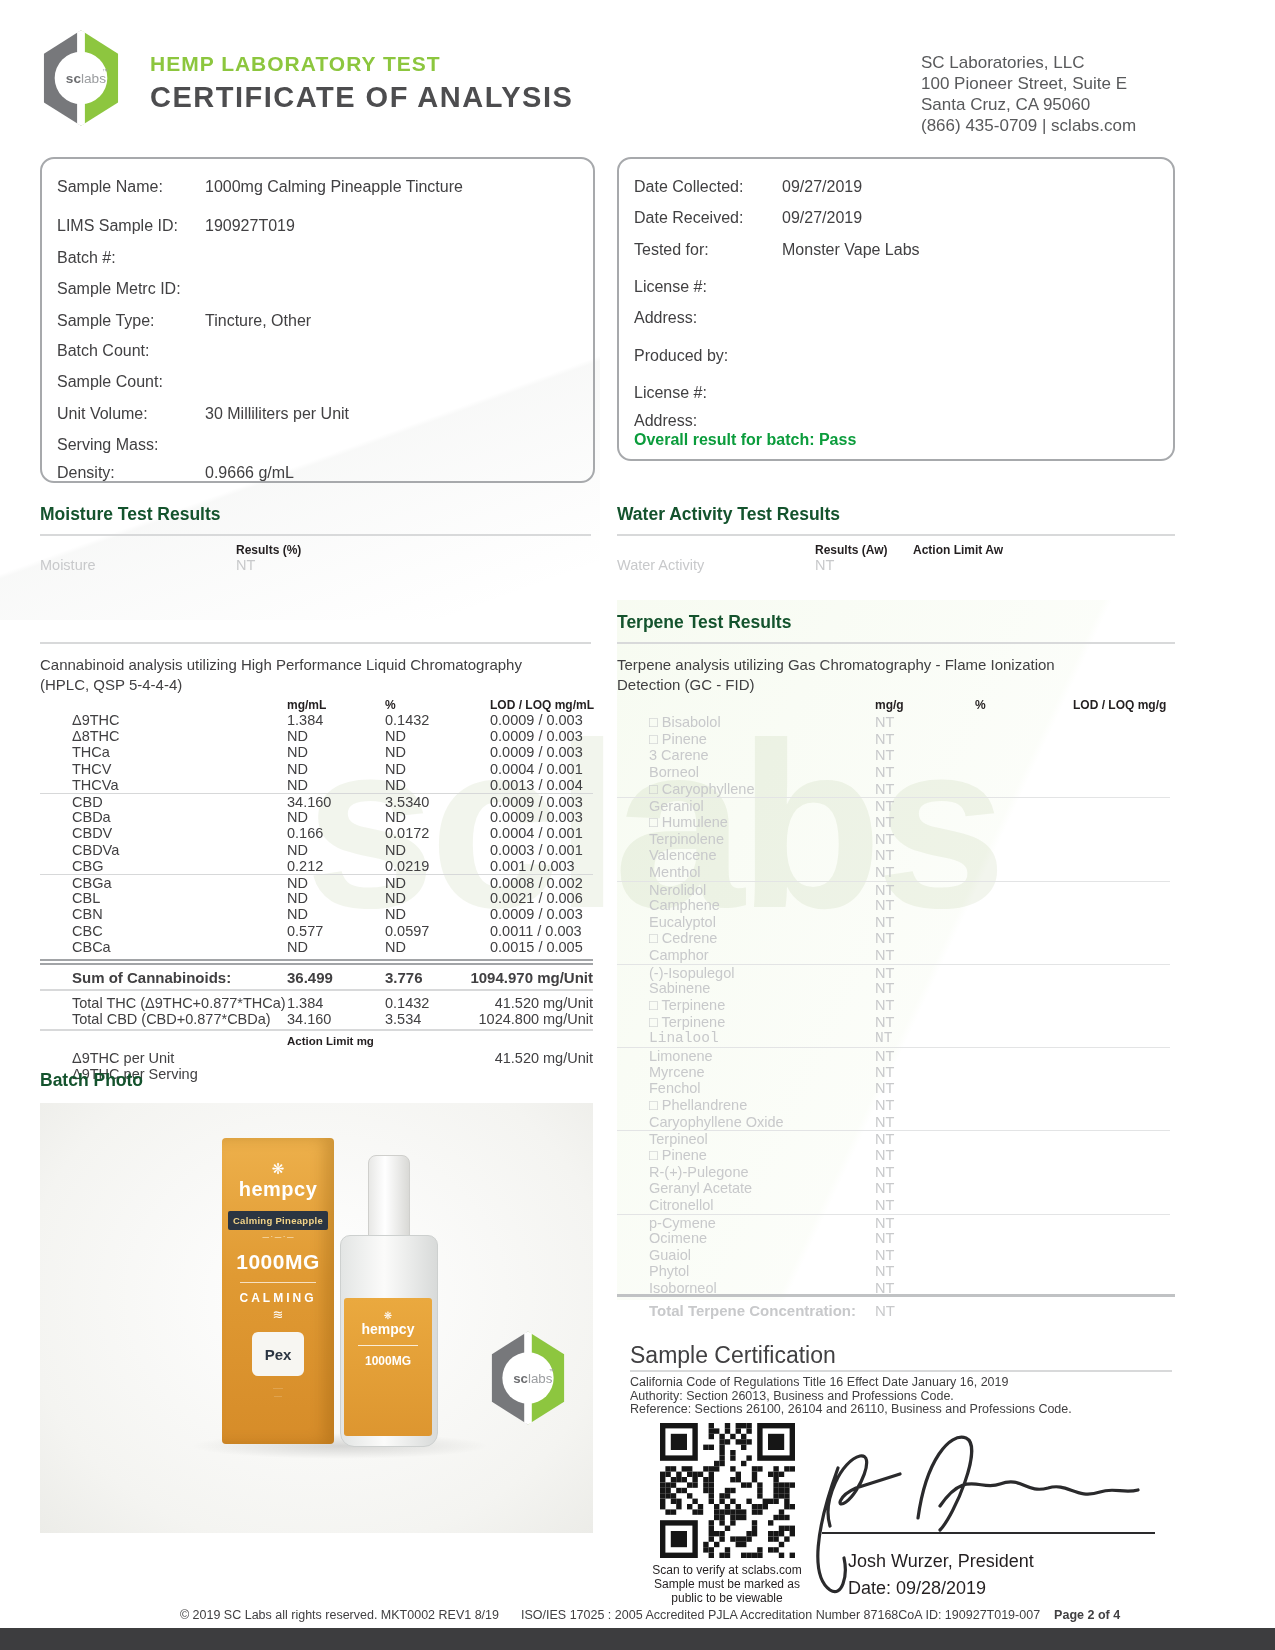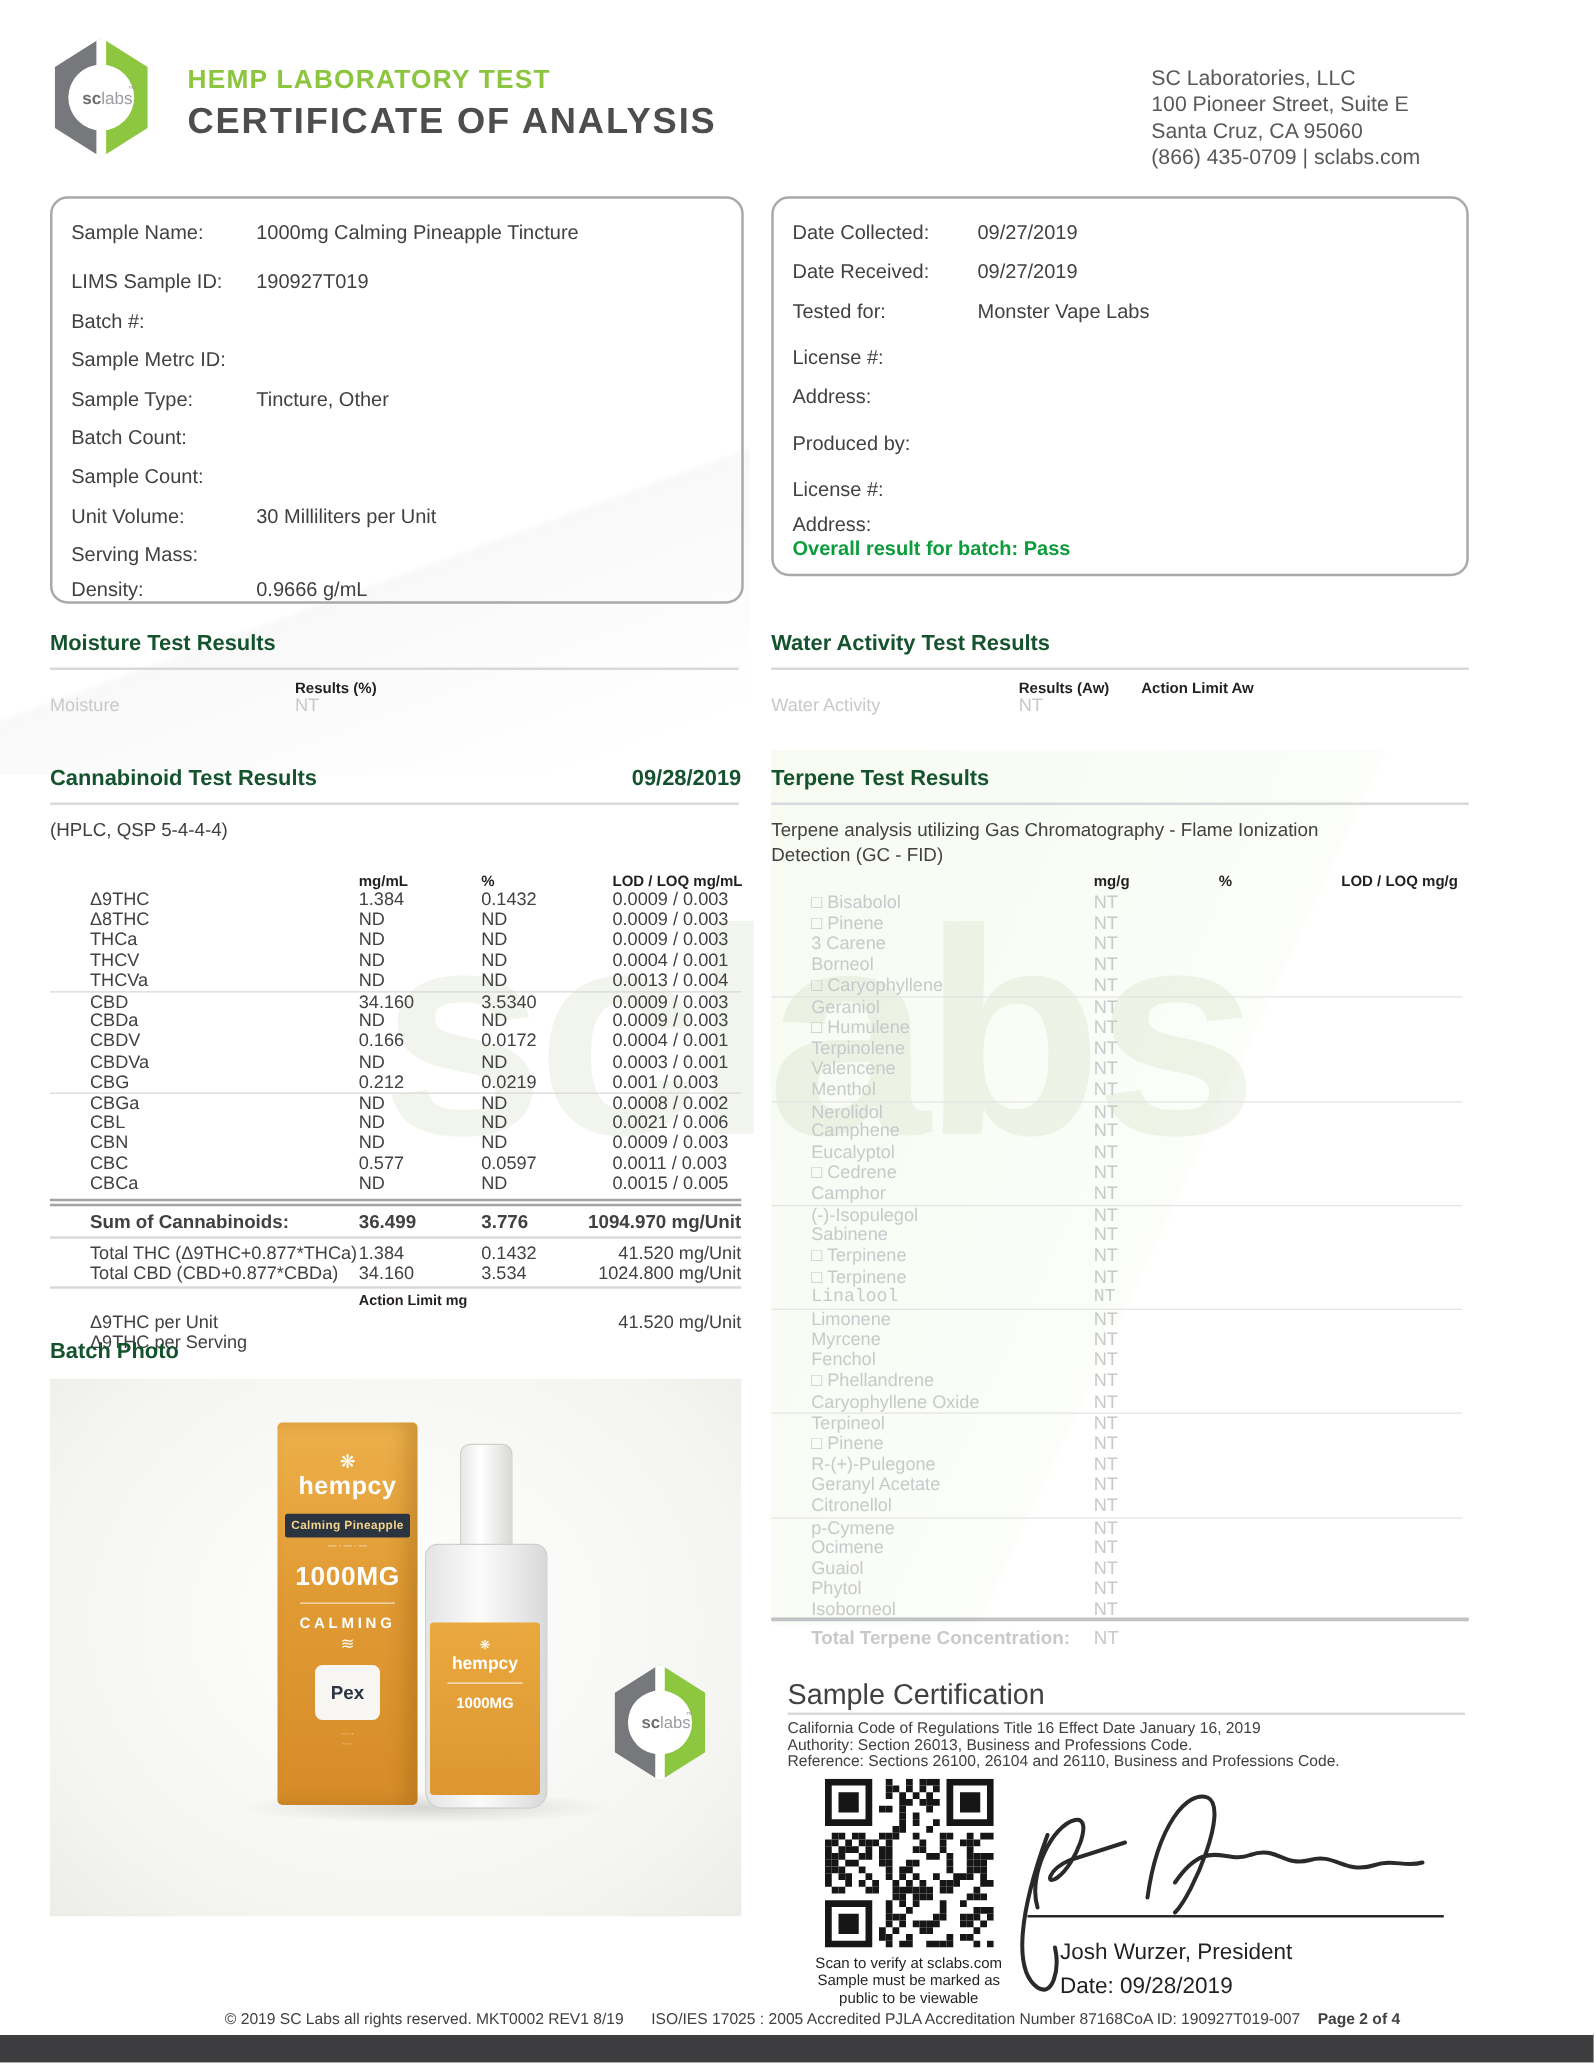--- a/index.html
+++ b/index.html
@@ -160,26 +160,23 @@
   <div class="small-row gray z" style="left:40px;top:557px;">Moisture</div>
   <div class="small-row gray z" style="left:236px;top:557px;">NT</div>
 
   <div class="sec-h z" style="left:617px;top:504px;">Water Activity Test Results</div>
   <div class="rule z" style="left:617px;top:534px;width:558px;"></div>
   <div class="colhead z" style="left:815px;top:543px;">Results (Aw)</div>
   <div class="colhead z" style="left:913px;top:543px;">Action Limit Aw</div>
   <div class="small-row gray z" style="left:617px;top:557px;">Water Activity</div>
   <div class="small-row gray z" style="left:815px;top:557px;">NT</div>
 
-  <div class="abs z" style="left:40px;top:612px;width:553px;display:flex;justify-content:space-between;">
-    <span class="sec-h" style="position:static;">Cannabinoid Test Results</span>
-    <span class="sec-h" style="position:static;">09/28/2019</span>
-  </div>
   <div class="rule z" style="left:40px;top:642px;width:551px;"></div>
   <div class="method z" style="left:40px;top:655px;width:560px;">
+    <div>Cannabinoid analysis utilizing High Performance Liquid Chromatography</div>
     <div>(HPLC, QSP 5-4-4-4)</div>
   </div>
   <div class="colhead z" style="left:287px;top:698px;">mg/mL</div>
   <div class="colhead z" style="left:385px;top:698px;">%</div>
   <div class="colhead z" style="left:490px;top:698px;">LOD / LOQ mg/mL</div>
   <div class="tbl z" style="left:40px;top:712px;width:553px;height:246px;">
       <div class="trow" style="top: 0px;">
         <span class="tc cn">Δ9THC</span>
         <span class="tc c1">1.384</span>
         <span class="tc c2">0.1432</span>

